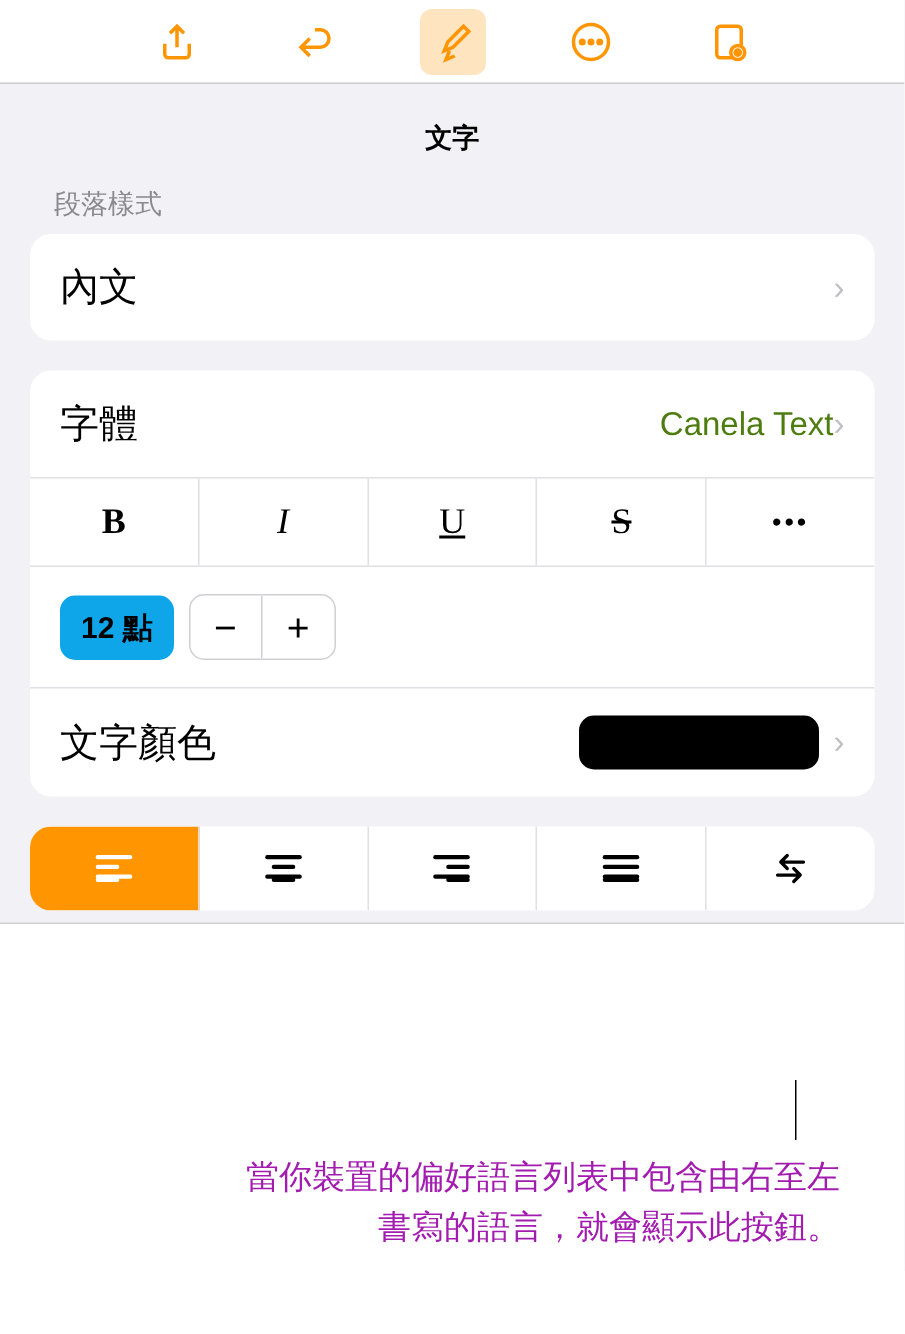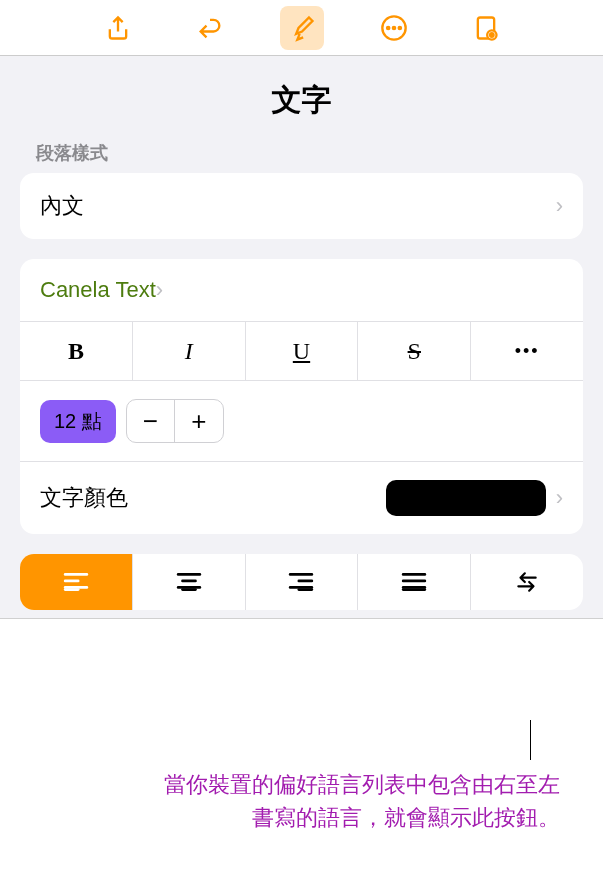--- a/index.html
+++ b/index.html
@@ -34,47 +34,46 @@
     }
     .toolbar-btn svg { width: 28px; height: 28px; }
     
     .panel {
       background: #f2f2f6;
       padding-bottom: 8px;
       border-bottom: 1px solid #d0d0d0;
     }
     .panel-title {
       text-align: center;
-      font-size: 30px;
+      font-size: 18px;
       font-weight: 600;
       padding: 24px 0 20px;
       color: #000;
     }
     .section-label {
       font-size: 18px;
       color: #8a8a8e;
       padding: 0 36px 8px;
-      font-weight: bold;
     }
     .card {
       background: #fff;
       margin: 0 20px 20px;
       border-radius: 14px;
       overflow: hidden;
     }
     .row {
       display: flex;
       align-items: center;
       padding: 18px 20px;
       border-bottom: 1px solid #e0e0e4;
       min-height: 62px;
     }
     .row:last-child { border-bottom: none; }
     .row-label {
-      font-size: 22px;
+      font-size: 26px;
       color: #000;
       flex: 1;
     }
     .row-value {
       font-size: 22px;
       color: #4d7c0f;
     }
     .chevron {
       color: #c0c0c4;
       font-size: 22px;
@@ -94,26 +93,27 @@
       border-right: 1px solid #e0e0e4;
       cursor: pointer;
     }
     .style-btn:last-child { border-right: none; }
     .style-btn.bold { font-weight: 700; font-family: Georgia, serif; }
     .style-btn.italic { font-style: italic; font-family: Georgia, serif; }
     .style-btn.underline { text-decoration: underline; font-family: Georgia, serif; }
     .style-btn.strike { text-decoration: line-through; font-family: Georgia, serif; }
     
     .size-box {
-      background: #8b5cf6;
+      background: #0ea5e9;
       border-radius: 10px;
       padding: 8px 14px;
       font-size: 20px;
       color: #000;
       margin-right: 10px;
+      font-weight: bold;
     }
     .stepper {
       display: flex;
       border: 1px solid #d0d0d4;
       border-radius: 10px;
       overflow: hidden;
     }
     .stepper-btn {
       width: 48px;
       height: 42px;
@@ -220,20 +220,21 @@
 
   <div class="card">
     <div class="row">
       <div class="row-label">內文</div>
       <div class="chevron">›</div>
     </div>
   </div>
 
   <div class="card">
     <div class="row">
+      <div class="row-label">字體</div>
       <div class="row-value">Canela Text</div>
       <div class="chevron">›</div>
     </div>
 
     <div class="style-row">
       <div class="style-btn bold">B</div>
       <div class="style-btn italic">I</div>
       <div class="style-btn underline">U</div>
       <div class="style-btn strike">S</div>
       <div class="style-btn" style="font-size:18px;letter-spacing:2px;">•••</div>

